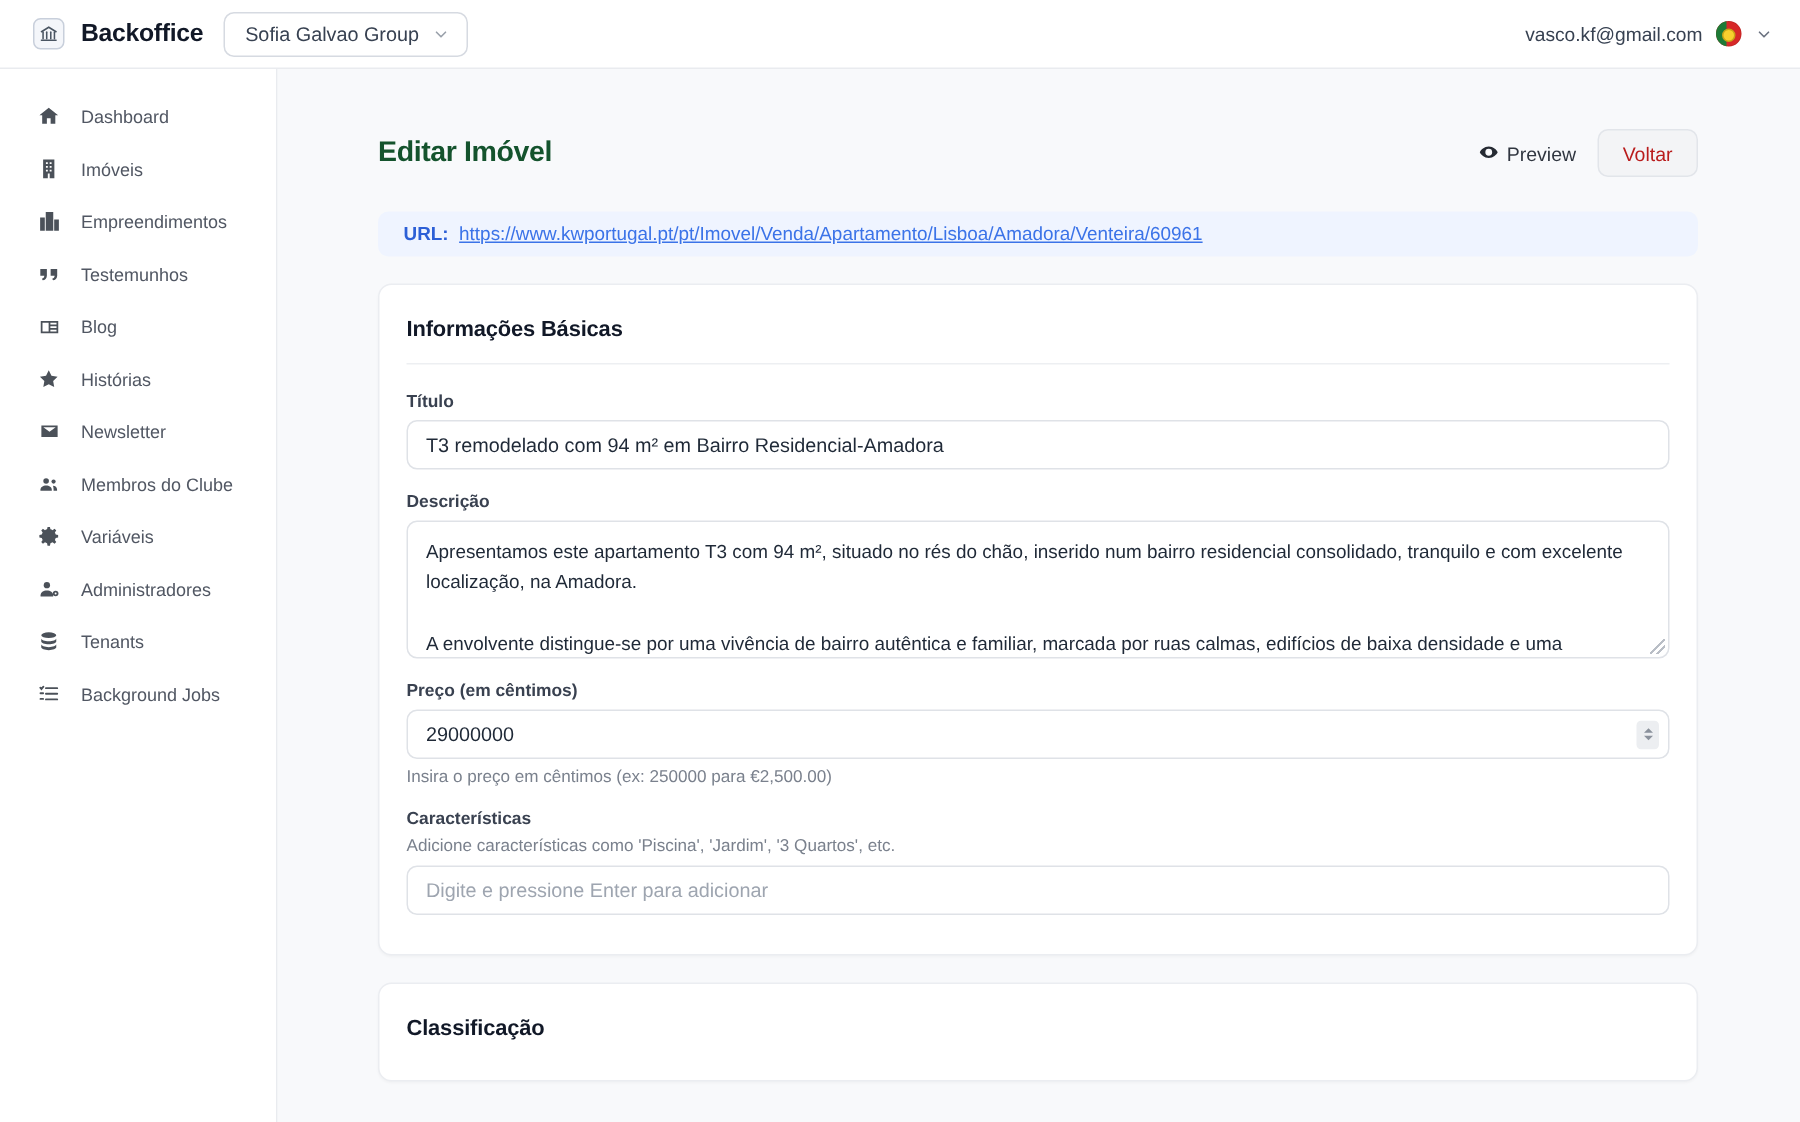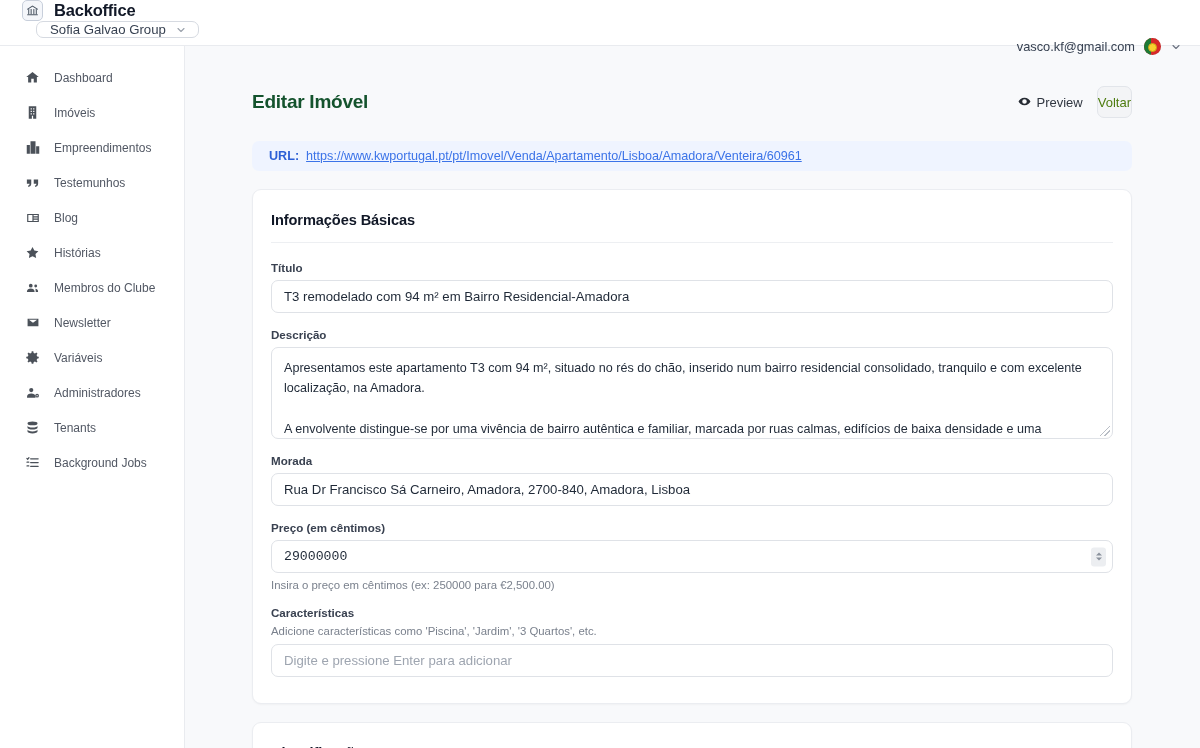--- a/index.html
+++ b/index.html
@@ -12,24 +12,23 @@
     overflow: hidden;
     -webkit-font-smoothing: antialiased;
   }
 
   
   .topbar {
     position: absolute; top: 0; left: 0;
     width: 1200px; height: 46px;
     background: #ffffff;
     border-bottom: 1px solid #e9ebef;
-    display: flex; align-items: flex-start;
+    display: flex; align-items: center;
     padding: 0 18px 0 22px;
     z-index: 20;
-    flex-direction: column;
   }
   .brand { display: flex; align-items: center; gap: 11px; }
   .logo-badge {
     width: 21px; height: 21px; border-radius: 5px;
     border: 1px solid #c8cfdb;
     background: #f4f6fa;
     display: flex; align-items: center; justify-content: center;
     flex: 0 0 auto;
   }
   .brand-name {
@@ -112,24 +111,24 @@
   }
   .head-actions { margin-left: auto; display: flex; align-items: center; gap: 14px; }
   .preview-link {
     display: flex; align-items: flex-start; gap: 6px;
     font-size: 13px; color: #303640;
     cursor: pointer; background: none; border: none;
     font-family: inherit;
   }
   .eye-ico { color: #262b33; display: flex; }
   .btn-voltar {
-    height: 32px; padding: 0 0;
+    height: 32px; padding: 0 16px;
     border: 1px solid #e2e5ea; border-radius: 7px;
     background: #f3f4f6;
-    font-size: 13px; color: #4d7c0f;
+    font-size: 13px; color: #b91c1c;
     font-family: inherit; cursor: pointer;
     display: flex; align-items: center;
   }
 
   
   .url-bar {
     margin: 23px 68px 0 67px;
     background: #eff4ff;
     border-radius: 7px;
     height: 30px;
@@ -172,21 +171,21 @@
 
   .input {
     width: 100%; height: 33px;
     border: 1px solid #dfe2e7; border-radius: 7px;
     background: #fff;
     padding: 0 12px;
     font-family: inherit; font-size: 13.2px; color: #1f2937;
     outline: none;
   }
   .input::placeholder { color: #9ea5b0; }
-  .input.number { padding-right: 34px; font-family: Liberation Mono, monospace; }
+  .input.number { padding-right: 34px; }
 
   .num-wrap { position: relative; }
   .spinner {
     position: absolute; right: 7px; top: 50%;
     transform: translateY(-50%);
     width: 15px; height: 19px;
     border-radius: 3px; background: #eceef1;
     display: flex; flex-direction: column;
     align-items: center; justify-content: center; gap: 2px;
     cursor: pointer;
@@ -306,37 +305,37 @@
     <span class="nav-ico">
       <svg width="15" height="15" viewBox="0 0 24 24" fill="currentColor">
           <path d="m12 3 2.9 5.9 6.5.9-4.7 4.6 1.1 6.5L12 17.8 6.2 20.9l1.1-6.5L2.6 9.8l6.5-.9L12 3z"></path>
         </svg>
     </span>
     <span>Histórias</span>
   </a>
 
   <a class="nav-item">
     <span class="nav-ico">
+      <svg width="16" height="13" viewBox="0 0 24 24" fill="currentColor">
+          <path d="M2 5h20v14H2V5zm2.4 2L12 12.6 19.6 7H4.4z"></path>
+        </svg>
+    </span>
+    <span>Newsletter</span>
+  </a>
+
+  <a class="nav-item">
+    <span class="nav-ico">
       <svg width="17" height="14" viewBox="0 0 24 24" fill="currentColor">
           <circle cx="9" cy="8" r="3.2"></circle>
           <circle cx="17.5" cy="8.6" r="2.4"></circle>
           <path d="M2.5 18c0-3.2 2.9-5 6.5-5s6.5 1.8 6.5 5v1h-13v-1z"></path>
           <path d="M16.8 13.4c2.7.2 4.7 1.8 4.7 4.2v1.4h-4v-1.6c0-1.6-.3-2.9-.7-4z"></path>
         </svg>
     </span>
     <span>Membros do Clube</span>
-  </a>
-
-  <a class="nav-item">
-    <span class="nav-ico">
-      <svg width="16" height="13" viewBox="0 0 24 24" fill="currentColor">
-          <path d="M2 5h20v14H2V5zm2.4 2L12 12.6 19.6 7H4.4z"></path>
-        </svg>
-    </span>
-    <span>Newsletter</span>
   </a>
 
   <a class="nav-item">
     <span class="nav-ico">
       <svg width="15" height="15" viewBox="0 0 24 24" fill="currentColor">
           <path d="M12 8.2a3.8 3.8 0 1 0 0 7.6 3.8 3.8 0 0 0 0-7.6zm10 5.1v-2.6l-2.6-.5a7.6 7.6 0 0 0-.9-2.2l1.5-2.2-1.8-1.8-2.2 1.5a7.6 7.6 0 0 0-2.2-.9L13.3 2h-2.6l-.5 2.6c-.8.2-1.5.5-2.2.9L5.8 4 4 5.8l1.5 2.2c-.4.7-.7 1.4-.9 2.2L2 10.7v2.6l2.6.5c.2.8.5 1.5.9 2.2L4 18.2 5.8 20l2.2-1.5c.7.4 1.4.7 2.2.9l.5 2.6h2.6l.5-2.6c.8-.2 1.5-.5 2.2-.9l2.2 1.5 1.8-1.8-1.5-2.2c.4-.7.7-1.4.9-2.2l2.6-.5z"></path>
         </svg>
     </span>
     <span>Variáveis</span>
   </a>
@@ -413,24 +412,20 @@
     <div class="field">
       <label class="field-label">Descrição</label>
       <div class="textarea-wrap">
         <textarea class="textarea" style="">Apresentamos este apartamento T3 com 94 m², situado no rés do chão, inserido num bairro residencial consolidado, tranquilo e com excelente localização, na Amadora.
 
 A envolvente distingue-se por uma vivência de bairro autêntica e familiar, marcada por ruas calmas, edifícios de baixa densidade e uma atmosfera pitoresca</textarea>
         <span class="resize-grip"></span>
       </div>
     </div>
 
-    <div class="field">
-      <label class="field-label">Morada</label>
-      <input class="input" type="text" value="Rua Dr Francisco Sá Carneiro, Amadora, 2700-840, Amadora, Lisboa" style="">
-    </div>
 
     <div class="field">
       <label class="field-label">Preço (em cêntimos)</label>
       <div class="num-wrap">
         <input class="input number" type="text" value="29000000" style="">
         <span class="spinner">
           <i class="up"></i>
             <i class="down"></i>
         </span>
       </div>

